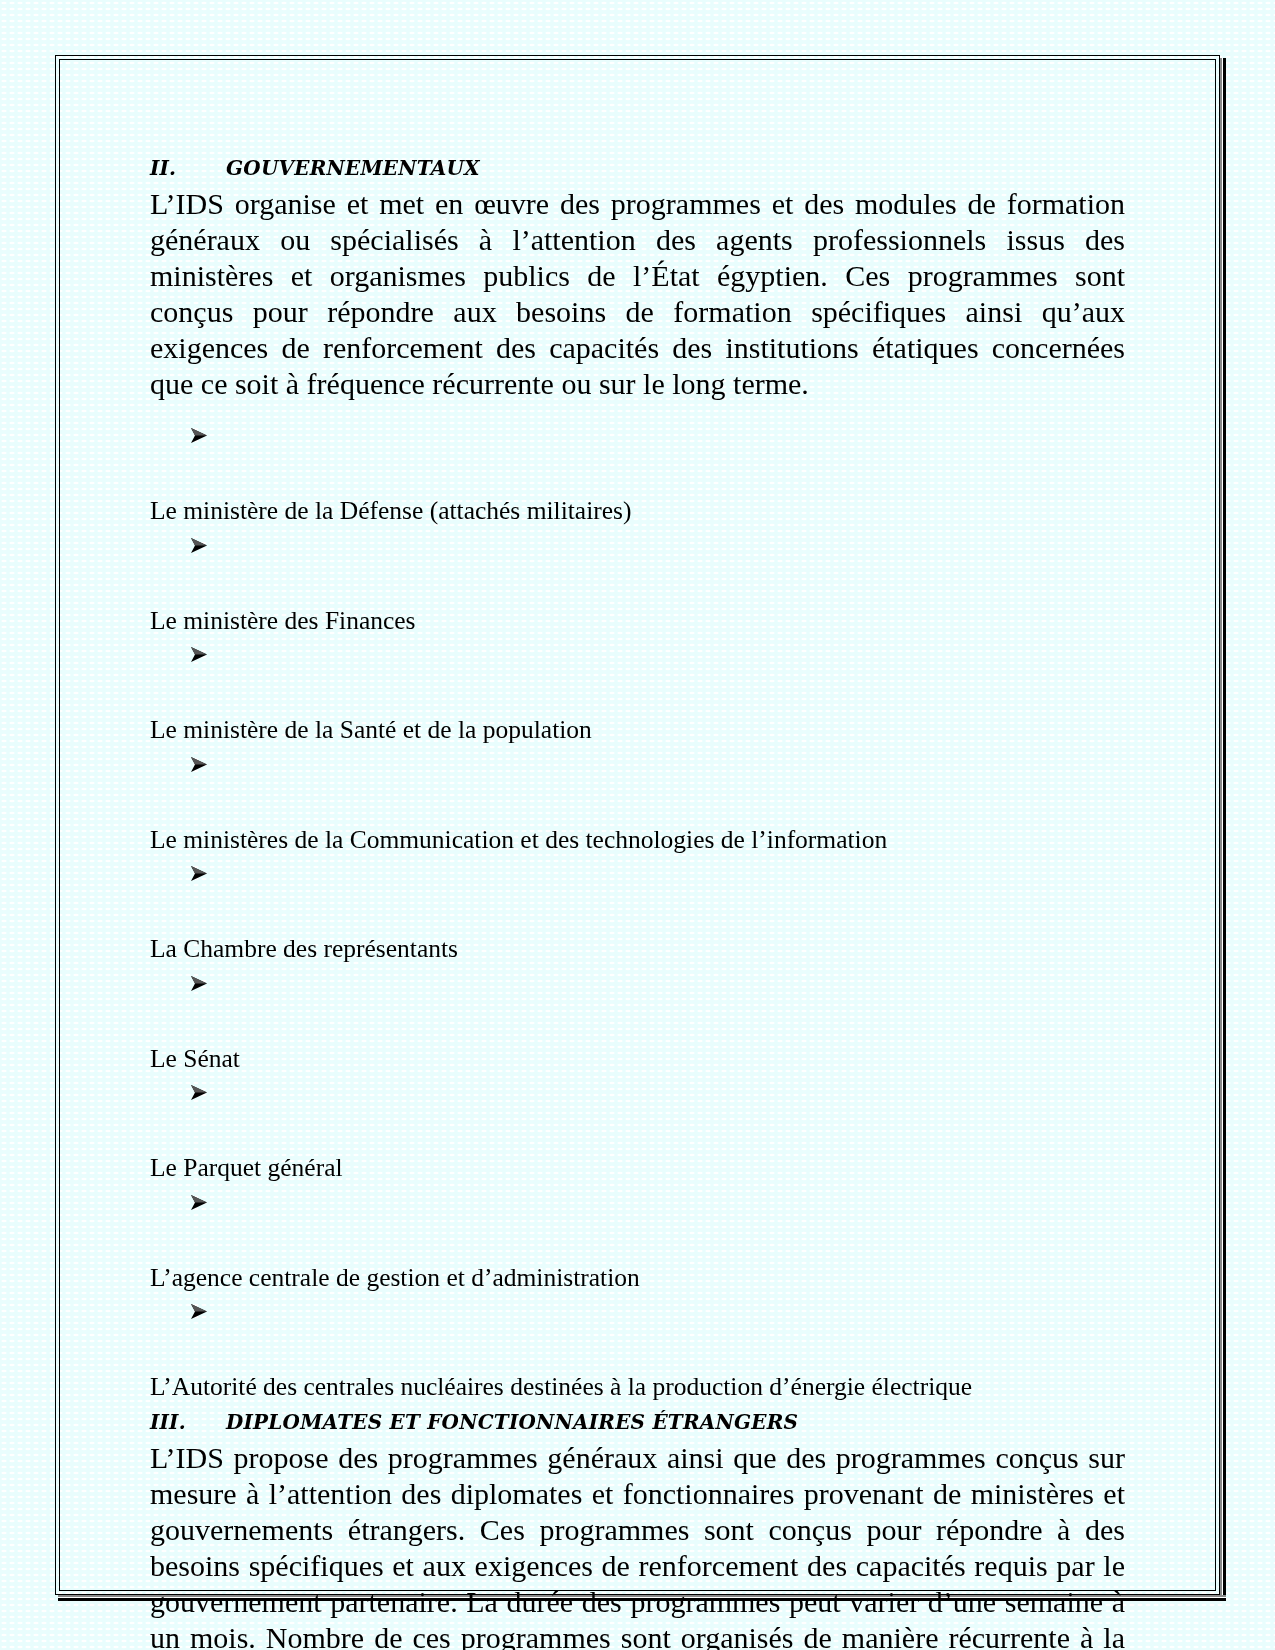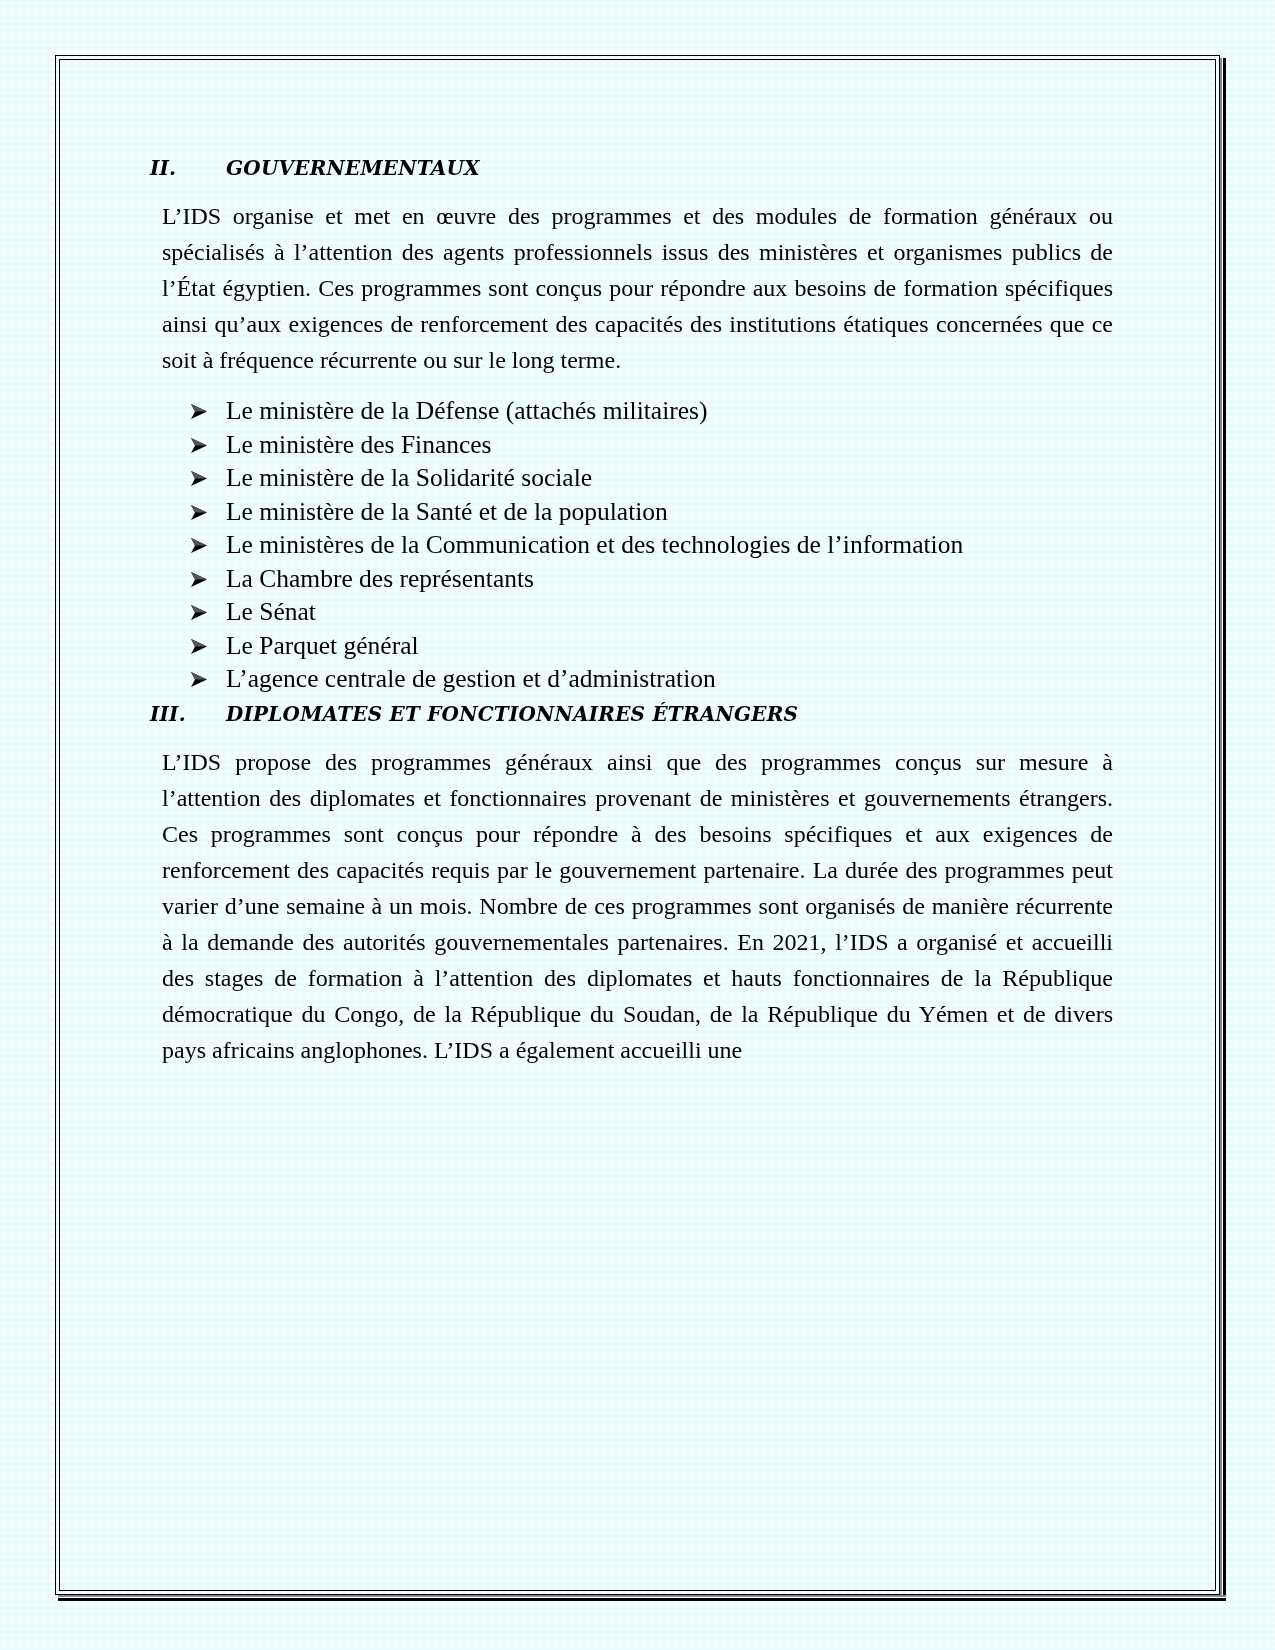--- a/index.html
+++ b/index.html
@@ -72,37 +72,38 @@
     h2.sec .title {
       flex: 1;
       text-align: justify;
       text-align-last: left;
     }
     h2.sec .title .l1 {
       display: flex;
       justify-content: space-between;
     }
     p.body {
-      margin: 12px;
-      font-size: 24px;
+      margin: 0;
+      font-size: 30px;
       line-height: 36px;
       text-align: justify;
     }
     .s2-title { margin-top: 0; }
     .p1 { margin-top: 16px; }
     .p2 { margin-top: 16px; }
     ul.list {
       list-style: none;
       margin: 16px 0 0 0;
       padding: 0;
     }
     ul.list li {
       display: flex;
       font-size: 25.5px;
       line-height: 33.5px;
+      flex-direction: column;
     }
     ul.list li .bullet {
       flex: 0 0 76px;
       width: 76px;
       display: flex;
       justify-content: flex-end;
       padding-right: 18px;
       box-sizing: border-box;
       align-items: flex-start;
       padding-top: 9px;
@@ -153,29 +154,20 @@
         </span>
       <span class="txt">Le ministère des Finances</span>
     </li>
     <li>
       <span class="bullet">
           <svg width="18" height="17" viewBox="0 0 18 17">
             <path d="M1 1 L17 8.5 L1 16 L5 8.5 Z" fill="#000"></path>
             <path d="M1 1 L17 8.5 L5 8.5 Z" fill="#555"></path>
           </svg>
         </span>
-      <span class="txt">Le ministère de la Solidarité sociale</span>
-    </li>
-    <li>
-      <span class="bullet">
-          <svg width="18" height="17" viewBox="0 0 18 17">
-            <path d="M1 1 L17 8.5 L1 16 L5 8.5 Z" fill="#000"></path>
-            <path d="M1 1 L17 8.5 L5 8.5 Z" fill="#555"></path>
-          </svg>
-        </span>
       <span class="txt">Le ministère de la Santé et de la population</span>
     </li>
     <li>
       <span class="bullet">
           <svg width="18" height="17" viewBox="0 0 18 17">
             <path d="M1 1 L17 8.5 L1 16 L5 8.5 Z" fill="#000"></path>
             <path d="M1 1 L17 8.5 L5 8.5 Z" fill="#555"></path>
           </svg>
         </span>
       <span class="txt">Le ministères de la Communication et des technologies de l’information</span>
@@ -208,20 +200,29 @@
       <span class="txt">Le Parquet général</span>
     </li>
     <li>
       <span class="bullet">
           <svg width="18" height="17" viewBox="0 0 18 17">
             <path d="M1 1 L17 8.5 L1 16 L5 8.5 Z" fill="#000"></path>
             <path d="M1 1 L17 8.5 L5 8.5 Z" fill="#555"></path>
           </svg>
         </span>
       <span class="txt">L’agence centrale de gestion et d’administration</span>
+    </li>
+    <li>
+      <span class="bullet">
+          <svg width="18" height="17" viewBox="0 0 18 17">
+            <path d="M1 1 L17 8.5 L1 16 L5 8.5 Z" fill="#000"></path>
+            <path d="M1 1 L17 8.5 L5 8.5 Z" fill="#555"></path>
+          </svg>
+        </span>
+      <span class="txt">L’Autorité des centrales nucléaires destinées à la production d’énergie électrique</span>
     </li>
   </ul>
 
   <h2 class="sec s3-title">
     <span class="num">III.</span>
     <span class="title">DIPLOMATES ET FONCTIONNAIRES ÉTRANGERS</span>
   </h2>
 
   <p class="body p3">L’IDS propose des programmes généraux ainsi que des programmes conçus sur mesure à l’attention des diplomates et fonctionnaires provenant de ministères et gouvernements étrangers. Ces programmes sont conçus pour répondre à des besoins spécifiques et aux exigences de renforcement des capacités requis par le gouvernement partenaire. La durée des programmes peut varier d’une semaine à un mois. Nombre de ces programmes sont organisés de manière récurrente à la demande des autorités gouvernementales partenaires. En 2021, l’IDS a organisé et accueilli des stages de formation à l’attention des diplomates et hauts fonctionnaires de la République démocratique du Congo, de la République du Soudan, de la République du Yémen et de divers pays africains anglophones. L’IDS a également accueilli une</p>
 

